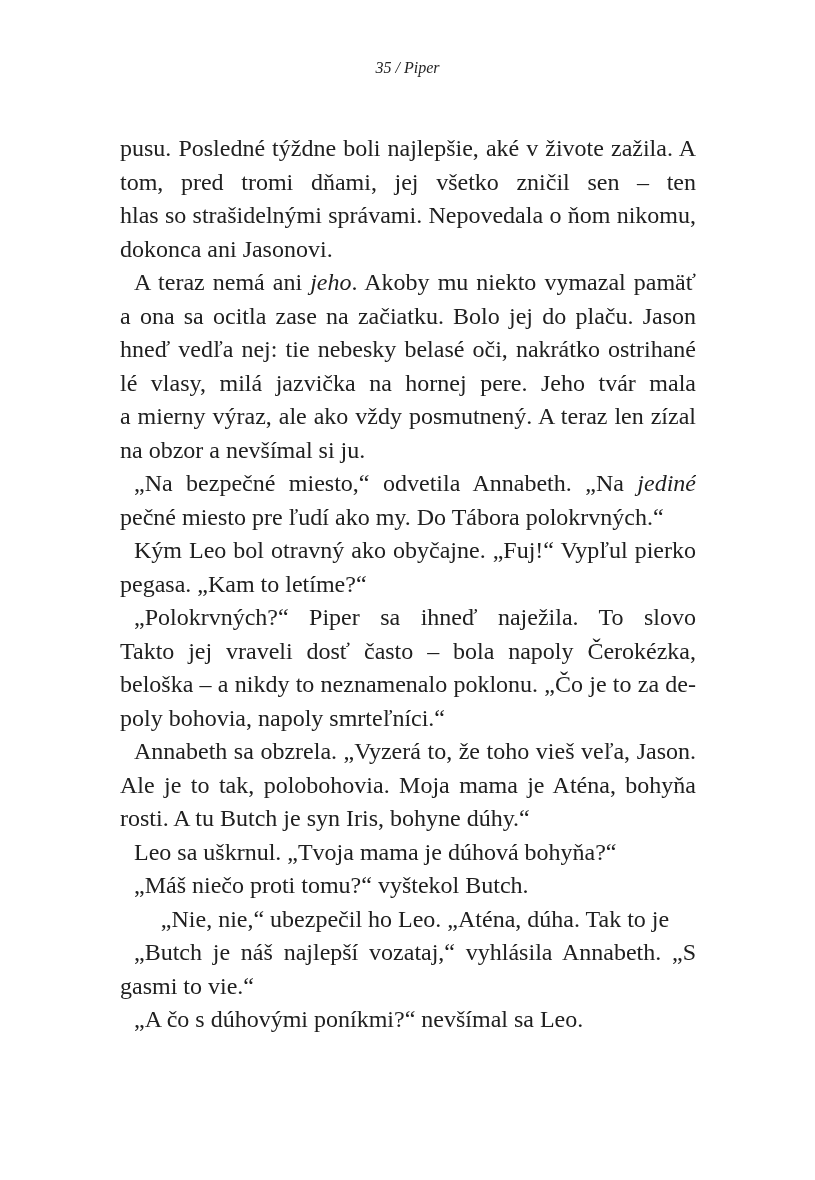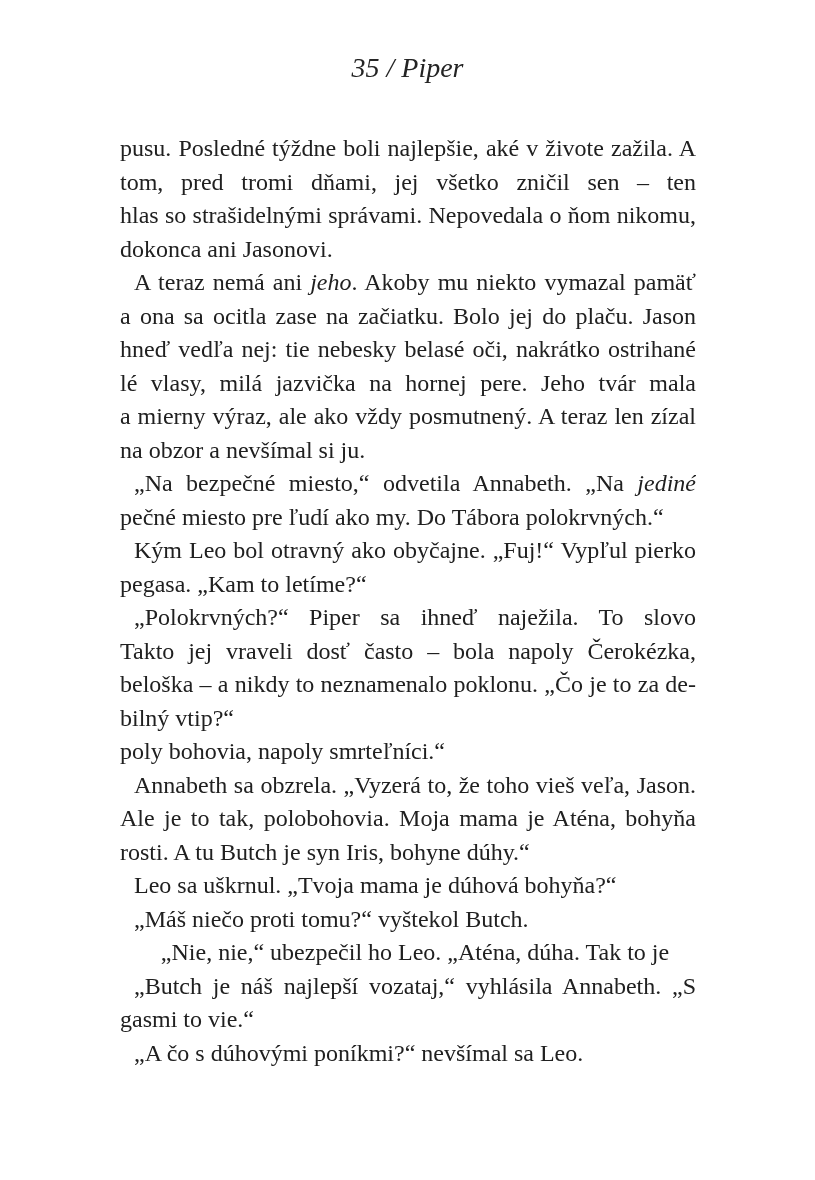--- a/index.html
+++ b/index.html
@@ -16,21 +16,21 @@
     font-family: "Liberation Serif", serif;
     color: #202020;
   }
   .running-header {
     position: absolute;
     top: 52px;
     left: 0;
     width: 815px;
     text-align: center;
     font-style: italic;
-    font-size: 28px;
+    font-size: 16px;
     line-height: 32px;
     color: #242424;
   }
   .body-text {
     position: absolute;
     top: 112px;
     left: 120px;
     width: 576px;
     font-size: 24px;
     line-height: 33.5px;
@@ -83,21 +83,20 @@
         <div class="line last"><span>pečné miesto pre ľudí ako my. Do Tábora polokrvných.“</span></div>
       </div>
       <div class="para">
         <div class="line indent"><span>Kým Leo bol otravný ako obyčajne. „Fuj!“ Vypľul pierko</span></div>
         <div class="line last"><span>pegasa. „Kam to letíme?“</span></div>
       </div>
       <div class="para">
         <div class="line indent"><span>„Polokrvných?“ Piper sa ihneď naježila. To slovo neznášala.</span></div>
         <div class="line"><span>Takto jej vraveli dosť často – bola napoly Čerokézka, napoly</span></div>
         <div class="line"><span>beloška – a nikdy to neznamenalo poklonu. „Čo je to za de-</span></div>
-        <div class="line last"><span>bilný vtip?“</span></div>
       </div>
       <div class="para">
         <div class="line last"><span>poly bohovia, napoly smrteľníci.“</span></div>
       </div>
       <div class="para">
         <div class="line indent"><span>Annabeth sa obzrela. „Vyzerá to, že toho vieš veľa, Jason.</span></div>
         <div class="line"><span>Ale je to tak, polobohovia. Moja mama je Aténa, bohyňa múd-</span></div>
         <div class="line last"><span>rosti. A tu Butch je syn Iris, bohyne dúhy.“</span></div>
       </div>
       <div class="para">

